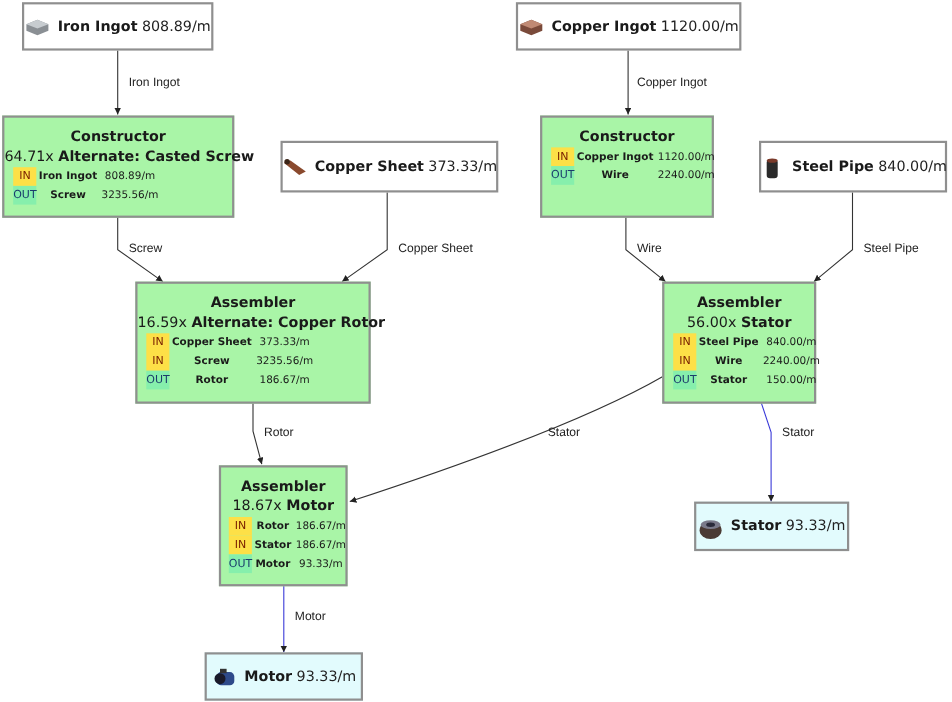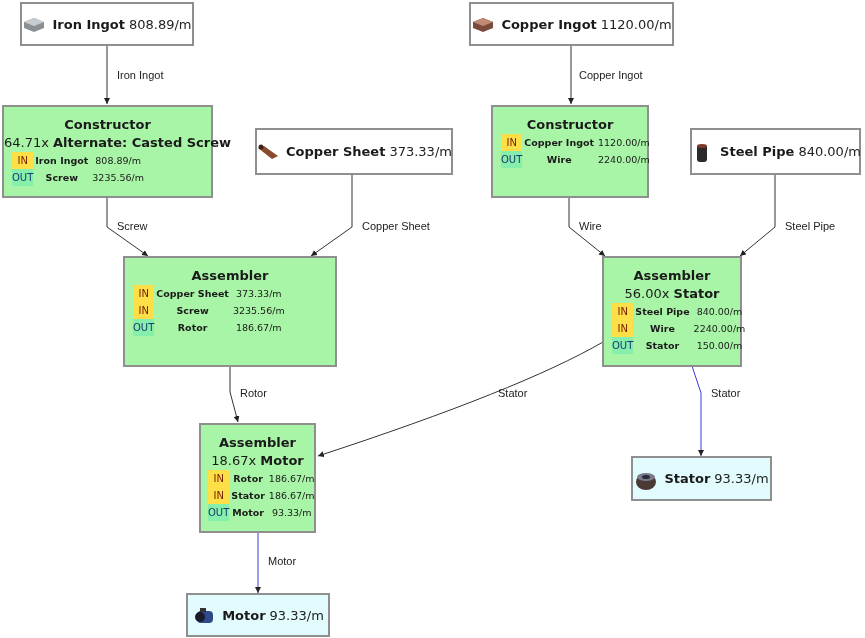--- a/index.html
+++ b/index.html
@@ -134,20 +134,21 @@
           <td class="tag outtag">OUT</td>
           <td class="iname">Wire</td>
           <td>2240.00/m</td>
         </tr>
   </tbody>
     </table>
 </div>
 
 <div class="node rec" style="left:123px;top:256px;width:214px;height:111px">
   <div class="machine">Assembler</div>
+  <div class="recipe"><span>16.59x</span> <span class="rname">Alternate: Copper Rotor</span></div>
   <table>
     <tbody>
         <tr>
           <td class="tag in">IN</td>
           <td class="iname">Copper Sheet</td>
           <td>373.33/m</td>
         </tr>
     <tr>
           <td class="tag in">IN</td>
           <td class="iname">Screw</td>

